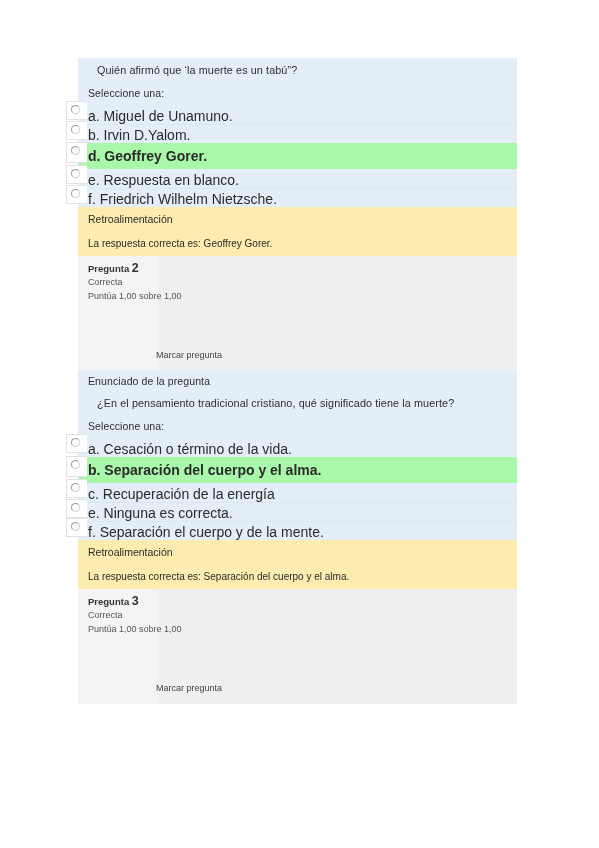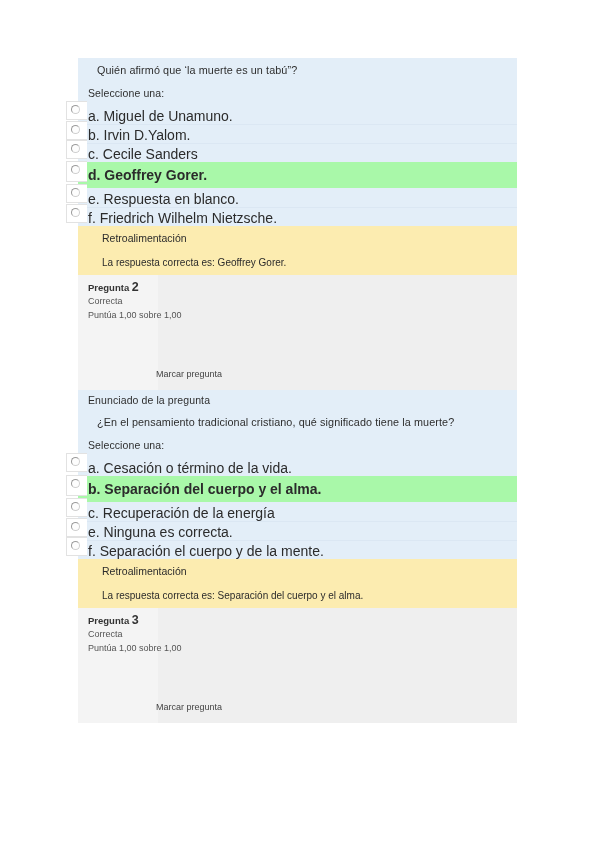--- a/index.html
+++ b/index.html
@@ -112,21 +112,21 @@
     border: 1px solid #9b9b9b;
     border-bottom-color: #cfcfcf;
     border-right-color: #cfcfcf;
     background: #fdfdfd;
     box-sizing: border-box;
   }
 
   
   .feedback {
     background: #fcecb0;
-    padding: 0 0 0 24px;
+    padding: 0 0 0 10px;
   }
   .fb-title {
     height: 23px;
     display: flex;
     align-items: center;
     font-size: 10.5px;
   }
   .fb-text {
     height: 26px;
     display: flex;
@@ -202,26 +202,20 @@
         <span>a. Miguel de Unamuno.</span>
       </div>
 
       <div class="opt">
         <span class="radiobox">
           <span class="radio"></span>
         </span>
         <span>b. Irvin D.Yalom.</span>
       </div>
 
-      <div class="opt">
-        <span class="radiobox">
-          <span class="radio"></span>
-        </span>
-        <span>c. Cecile Sanders</span>
-      </div>
 
       <div class="opt correct">
         <span class="radiobox">
           <span class="radio"></span>
         </span>
         <span>d. Geoffrey Gorer.</span>
       </div>
 
       <div class="opt">
         <span class="radiobox">

